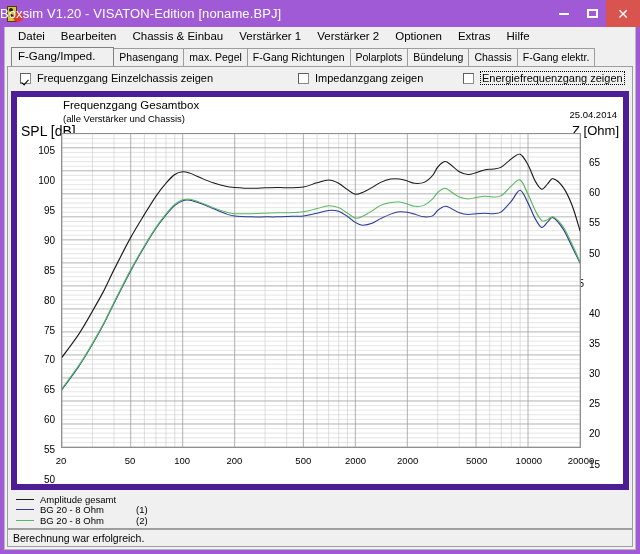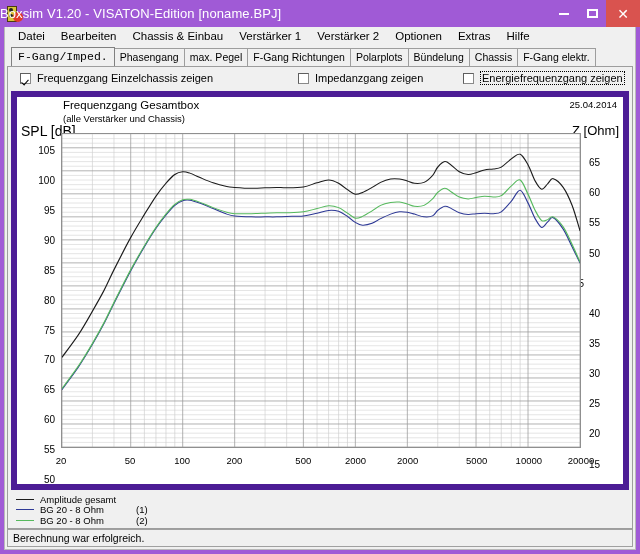--- a/index.html
+++ b/index.html
@@ -80,23 +80,23 @@
     border-bottom:none;
     background:#f0f0f0;
     margin-right:-1px;
     white-space:nowrap;
     line-height:13px;
     color:#000;
   }
   .tab.active{
     background:#f0f0f0;
     font-size:11.5px;
-    padding:2px 6px 3px 6px;
+    padding:2px 18px 3px 6px;
     border-color:#808080;
-    position:relative;z-index:2;font-family:Liberation Mono, monospace;
+    position:relative;z-index:2;
   }
 
   .tabpage{
     flex:1 1 auto;
     margin:0 2px 0 2px;
     border:1px solid #9d9d9d;
     border-top:1px solid #9d9d9d;
     background:#f0f0f0;
     display:flex;flex-direction:column;
     overflow:hidden;
@@ -134,21 +134,21 @@
     position:relative;
     overflow:hidden;
   }
   .chart-title{
     position:absolute;left:46px;top:2px;font-size:11.5px;color:#000;
   }
   .chart-sub{
     position:absolute;left:46px;top:16px;font-size:9.5px;color:#000;
   }
   .chart-date{
-    position:absolute;right:6px;top:2px;font-size:9.5px;color:#000;
+    position:absolute;right:6px;top:12px;font-size:9.5px;color:#000;
   }
   .ylabel-left{position:absolute;left:4px;top:26px;font-size:14px;color:#000;}
   .ylabel-right{position:absolute;right:4px;top:26px;font-size:13px;color:#000;}
   .plot{
     position:absolute;
     left:44px;top:36px;right:42px;bottom:36px;
     border:1px solid #8f8f8f;
     background:#fff;
     overflow:hidden;
   }

